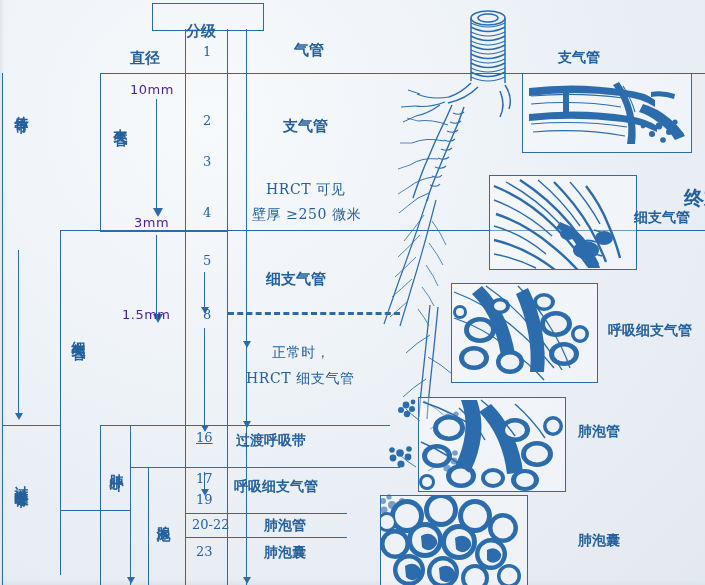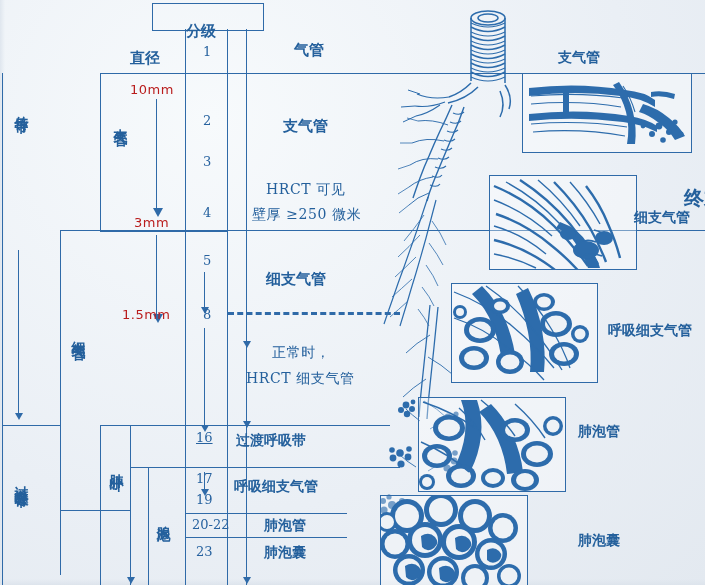--- a/index.html
+++ b/index.html
@@ -29,21 +29,21 @@
   .h.thin{border-top-width:1.3px;}
   .v.thin{border-left-width:1.3px;}
   .dash{position:absolute;height:0;border-top:3px dashed #2f6aa8;}
 
   .box{position:absolute;border:1.6px solid #2f6aa8;background:transparent;}
 
   
   .t{position:absolute;white-space:nowrap;color:#24609c;line-height:1;}
   .cn{font-family:"DejaVu Sans","Liberation Sans",sans-serif;font-weight:700;}
   .num{font-family:"DejaVu Serif","Liberation Serif",serif;font-size:13px;color:#27629f;}
-  .mm{font-family:"DejaVu Sans","Liberation Sans",sans-serif;font-size:13px;letter-spacing:.5px;color:#b91c1c;}
+  .mm{font-family:"DejaVu Sans","Liberation Sans",sans-serif;font-size:13px;letter-spacing:.5px;color:#4c1d95;}
   .hr{font-family:"DejaVu Serif","Liberation Serif",serif;font-size:14px;letter-spacing:.6px;}
   .vert{writing-mode:vertical-rl;text-orientation:upright;letter-spacing:2px;}
 
   
   .arrow{position:absolute;width:0;border-left:1.6px solid #2f6aa8;}
   .arrow:after{
     content:"";position:absolute;left:-4.2px;bottom:-8px;
     border-left:5px solid transparent;border-right:5px solid transparent;
     border-top:9px solid #2f6aa8;
   }

